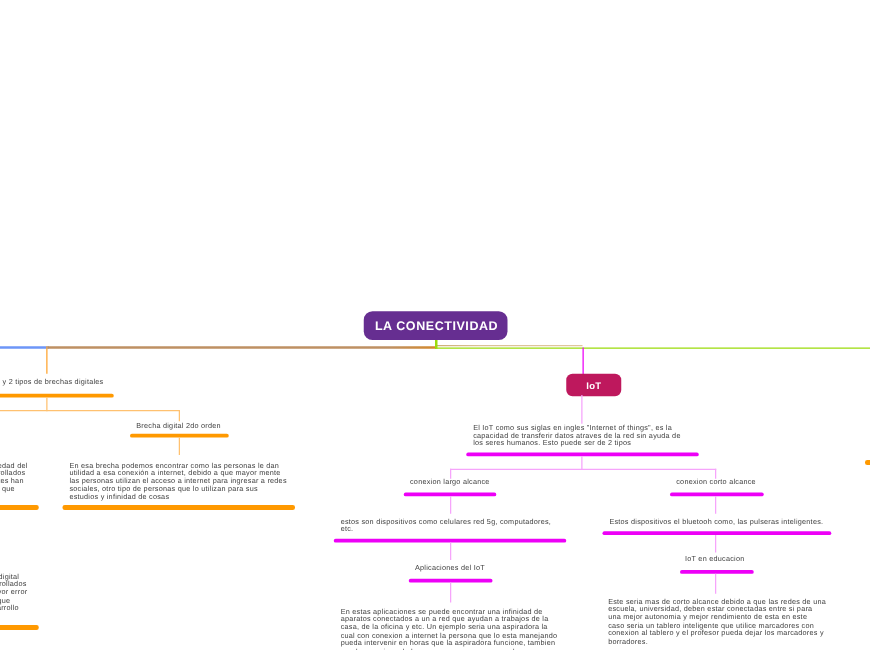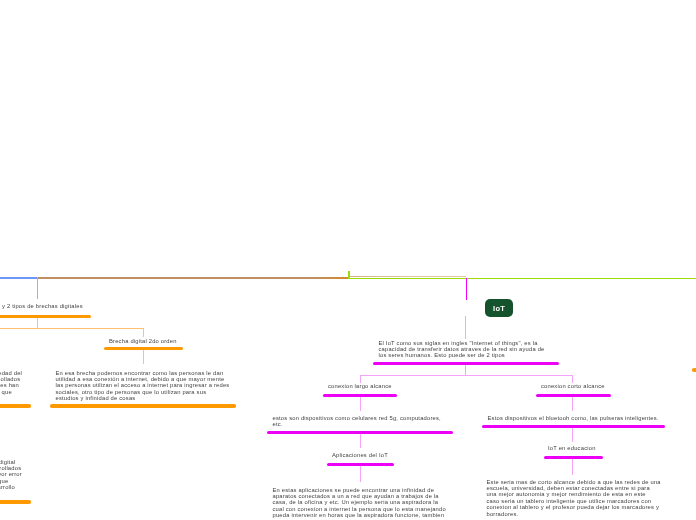--- a/index.html
+++ b/index.html
@@ -31,20 +31,23 @@
 <div id="canvas">
 
   <div class="hline" style="left:348px;top:277.5px;width:348px;height:1.8px;background:#9BDB0B;"></div>
   <div class="hline" style="left:0px;top:276.8px;width:39px;height:2.1px;background:#6D96F8;"></div>
   <div class="hline" style="left:38px;top:276.7px;width:311px;height:2.0px;
        background:linear-gradient(to right,#BE9063 0%,#BE9063 88%,#D4892B 100%);"></div>
   <div class="hline" style="left:348px;top:276.3px;width:117.5px;height:1.2px;
        background:linear-gradient(to right,#CDAE72 0%,#DBC293 30%,#E0C79C 100%);"></div>
   <div class="vline" style="left:348px;top:271px;width:2.2px;height:8px;background:#9BDB0B;"></div>
 
+  <div class="root-node" style="left:291.3px;top:248.5px;width:114.7px;height:23.5px;background:#662E91;">
+    <span>LA CONECTIVIDAD</span>
+  </div>
 
   <div class="vline" style="left:36.6px;top:277px;width:1.6px;height:22px;background:#FFA42E;"></div>
 
   <div class="lbl" style="left:2px;top:303px;">y 2 tipos de brechas digitales</div>
   <div class="ul" style="left:-50px;top:314.6px;width:140.5px;background:#FF9900;"></div>
 
   <div class="vline" style="left:37px;top:318px;width:1.4px;height:11px;background:#FFC170;"></div>
   <div class="hline" style="left:-70px;top:328px;width:214px;height:1.4px;background:#FFC170;"></div>
   <div class="vline" style="left:142.6px;top:328px;width:1.4px;height:9px;background:#FFC170;"></div>
 
@@ -67,21 +70,21 @@
 
   <div class="para" style="left:-156.7px;top:458.5px;width:200px;">Esta es la primera brecha que podemos encontrar en lo digital
 en la cual se puede ver que los paises que no son desarrollados
 son los que se han quedado atras, esto es debido al mayor error
 de los gobiernos que no han podido dar la conectividad que
 se necesita para poder tener un mejor avance en el desarrollo</div>
   <div class="ul" style="left:-162px;top:500.3px;width:193.3px;background:#FF9900;"></div>
 
   <div class="vline" style="left:465.5px;top:277.5px;width:1.7px;height:22px;background:#ED00F7;"></div>
 
-  <div class="pill" style="left:453.1px;top:298.9px;width:28px;height:18.2px;background:#14532d;margin-left:32px;">
+  <div class="pill" style="left:453.1px;top:298.9px;width:44px;height:18.2px;background:#be185d;">
     <span>IoT</span>
   </div>
 
   <div class="vline" style="left:465.2px;top:316px;width:1.2px;height:23px;background:#F6A4FB;"></div>
 
   <div class="para" style="left:378.5px;top:339.5px;width:180px;">El IoT como sus siglas en ingles "Internet of things", es la
 capacidad de transferir datos atraves de la red sin ayuda de
 los seres humanos. Esto puede ser de 2 tipos</div>
   <div class="ul" style="left:373px;top:361.7px;width:186px;background:#ED00F7;"></div>
 

